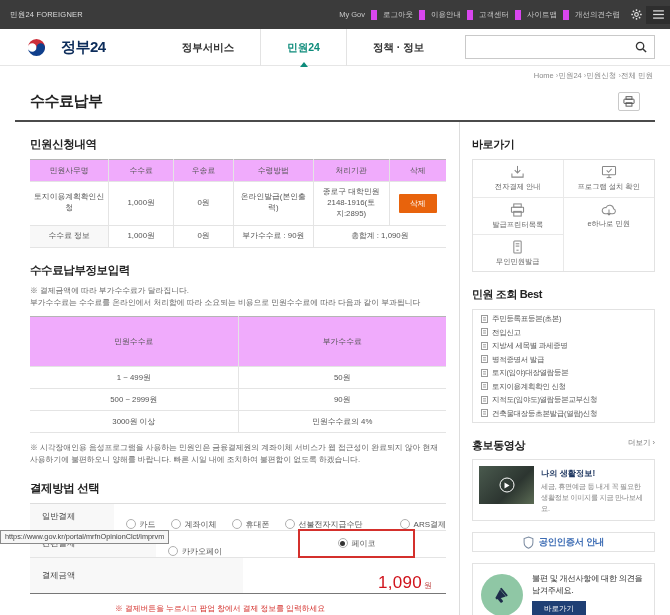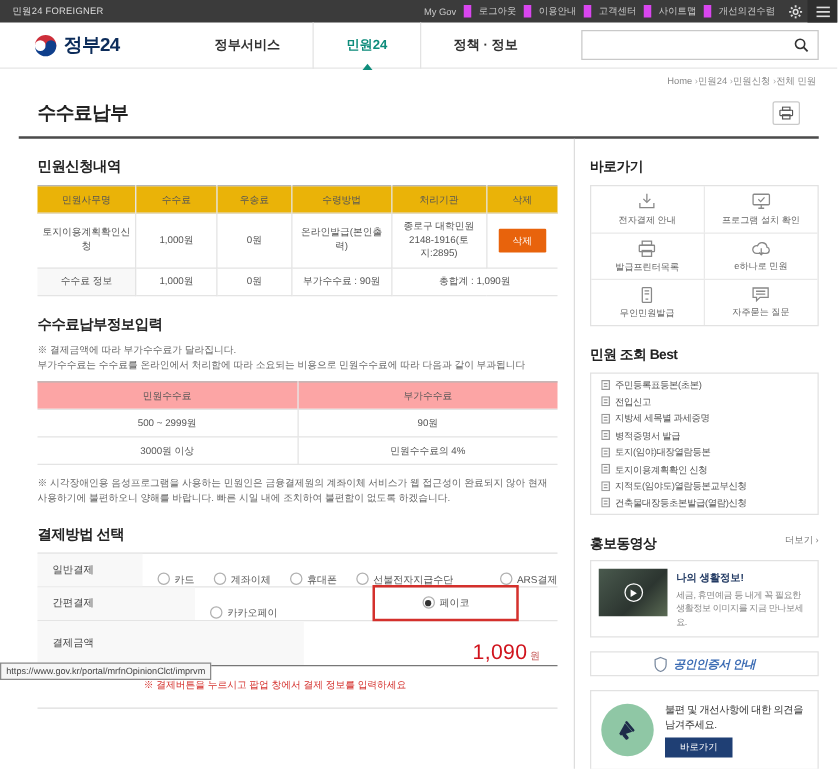--- a/index.html
+++ b/index.html
@@ -4,32 +4,32 @@
 <style>
   * { box-sizing: border-box; margin: 0; padding: 0; }
   html,body { width:670px; }
   body {
     font-family: "Liberation Sans", sans-serif;
     background:#fff; color:#333; position:relative; height:615px; overflow:hidden;
   }
   svg { display:block; }
 
   
-  .topbar { height:18px; background:#3b3b3b; display:flex; align-items:center; padding:0 0 0 10px; font-size:7.5px; color:#c9c9c9; }
+  .topbar { height:29px; background:#3b3b3b; display:flex; align-items:center; padding:0 0 0 10px; font-size:7.5px; color:#c9c9c9; }
   .topbar-left { color:#ddd; letter-spacing:.2px; }
   .topbar-right { margin-left:auto; display:flex; align-items:center; height:100%; }
   .topbar-links { display:flex; align-items:center; }
   .topbar-links .tlink { padding:0 6px; cursor:pointer; }
   .topbar-links .tlink + .tlink { border-left:6px solid #d946ef; }
   .topbar-iconbtn { width:20px; height:18px; display:flex; align-items:center; justify-content:center; cursor:pointer; }
   .topbar-iconbtn.menu { background:#2e2e2e; width:24px; }
 
   
   .header { height:37px; display:flex; align-items:center; padding:0 15px; border-bottom:1px solid #e6e6e6; }
-  .logo { display:flex; align-items:center; gap:5px; margin-left:12px; cursor:pointer; }
+  .logo { display:flex; align-items:center; gap:15px; margin-left:12px; cursor:pointer; }
   .logo-text { font-size:15px; font-weight:bold; color:#0c2c5a; letter-spacing:-.5px; }
   .nav { display:flex; margin-left:50px; align-items:center; }
   .nav-item { font-size:10.5px; font-weight:bold; color:#333; padding:0 26px; position:relative; cursor:pointer; line-height:37px; }
   .nav-item + .nav-item { border-left:1px solid #e3e3e3; }
   .nav-item.active { color:#0e8c7b; }
   .nav-item.active::after { content:""; position:absolute; left:50%; bottom:-1px; margin-left:-4px; border-left:4px solid transparent; border-right:4px solid transparent; border-bottom:5px solid #0e8c7b; }
   .search { margin-left:auto; width:190px; height:24px; border:1px solid #c9c9c9; display:flex; align-items:center; padding:0 7px; background:#fff; }
   .search input { border:0; outline:none; flex:1; font-size:9px; font-family:"Liberation Sans",sans-serif; }
 
   
@@ -45,33 +45,33 @@
   
   .content { display:flex; margin:0 15px; align-items:stretch; }
   .main { width:445px; padding:0 13px 10px 15px; border-right:1px solid #ddd; }
   .aside { width:195px; padding:0 0 10px 12px; }
 
   .section-title { font-size:11.5px; font-weight:bold; color:#222; margin:15px 0 7px; letter-spacing:-.4px; }
 
   
   table { border-collapse:collapse; width:100%; }
   .app-table { border-top:1px solid #b5b5b5; font-size:7.8px; text-align:center; color:#555; }
-  .app-table th { background:#eab308; font-weight:normal; color:#555; padding:5px 2px; border:1px solid #e4e4e4; border-top:none; }
+  .app-table th { background:#f0abfc; font-weight:normal; color:#555; padding:5px 2px; border:1px solid #e4e4e4; border-top:none; }
   .app-table td { padding:5px 2px; border:1px solid #e4e4e4; line-height:1.4; }
   .app-table .row-label { background:#f8f8f8; }
   .app-table th:first-child, .app-table td:first-child { border-left:none; }
   .app-table th:last-child, .app-table td:last-child { border-right:none; }
   .del-btn { background:#e8630c; border:none; color:#fff; font-size:7.8px; padding:4px 11px; cursor:pointer; font-family:"Liberation Sans",sans-serif; border-radius:1px; }
 
   .note-line { font-size:7.8px; color:#666; line-height:1.55; }
   .warnings { margin-top:9px; }
   .warnings .note-line { margin-bottom:1px; }
 
   .fee-table { border-top:1px solid #b5b5b5; font-size:7.8px; text-align:center; color:#555; margin-top:7px; }
-  .fee-table th { background:#fca5a5; font-weight:normal; padding:5px 2px; border:1px solid #e4e4e4; border-top:none; border-left:none; }
+  .fee-table th { background:#f0abfc; font-weight:normal; padding:19px 2px; border:1px solid #e4e4e4; border-top:none; border-left:none; }
   .fee-table td { padding:5px 2px; border:1px solid #e4e4e4; border-left:none; }
   .fee-table th:last-child, .fee-table td:last-child { border-right:none; }
 
   
   .pay-table { border-top:1px solid #ddd; border-bottom:1px solid #777; }
   .pay-row { display:flex; border-bottom:1px solid #e4e4e4; min-height:27px; align-items:stretch; }
   .pay-row:last-child { border-bottom:none; }
   .pay-label { width:126px; background:#f8f8f8; display:flex; align-items:center; padding-left:12px; font-size:8.3px; color:#444; }
   .pay-label.wide { width:213px; }
   .pay-value { flex:1; display:flex; align-items:flex-end; position:relative; }
@@ -105,21 +105,21 @@
 
   .video-head { display:flex; justify-content:space-between; align-items:flex-start; margin:15px 0 6px;gap:44px; }
   .more-link { font-size:7.5px; color:#777; cursor:pointer; }
   .video-box { border:1px solid #e2e2e2; padding:6px; display:flex; gap:7px; }
   .thumb { width:55px; height:38px; background:linear-gradient(135deg,#4a5a4e,#2c3530 60%,#5b6b54); position:relative; flex:none; cursor:pointer; }
   .play-circle { position:absolute; left:50%; top:50%; transform:translate(-50%,-50%); width:15px; height:15px; border:1px solid #fff; border-radius:50%; display:flex; align-items:center; justify-content:center; }
   .play-circle::after { content:""; border-left:5px solid #fff; border-top:3px solid transparent; border-bottom:3px solid transparent; margin-left:1px; }
   .video-title { font-size:8.2px; font-weight:bold; color:#223a63; margin:2px 0 3px; }
   .video-desc { font-size:7.2px; color:#888; line-height:1.5; letter-spacing:-.3px; }
 
-  .cert-box { border:1px solid #e2e2e2; margin-top:11px; height:20px; display:flex; align-items:center; justify-content:center; gap:5px; cursor:pointer;font-style:italic; }
+  .cert-box { border:1px solid #e2e2e2; margin-top:11px; height:20px; display:flex; align-items:center; justify-content:center; gap:5px; cursor:pointer; }
   .cert-label { font-size:9.3px; font-weight:bold; color:#3c6cb4; letter-spacing:-.3px; }
 
   .feedback-box { border:1px solid #e2e2e2; margin-top:11px; padding:9px 8px; display:flex; gap:9px; align-items:center; }
   .fb-circle { width:42px; height:42px; border-radius:50%; background:#8fc7a5; flex:none; display:flex; align-items:center; justify-content:center; }
   .fb-text { font-size:8.2px; color:#333; line-height:1.45; letter-spacing:-.3px; }
   .fb-btn { display:inline-block; margin-top:4px; background:#1f3f74; color:#fff; font-size:7.5px; padding:3px 12px; cursor:pointer; border:none; font-family:"Liberation Sans",sans-serif; }
 </style>
 </head>
 <body>
 
@@ -247,20 +247,24 @@
 
     <div class="section-title">수수료납부정보입력</div>
     <div class="note-line">※ 결제금액에 따라 부가수수료가 달라집니다.</div>
     <div class="note-line">부가수수료는 수수료를 온라인에서 처리함에 따라 소요되는 비용으로 민원수수료에 따라 다음과 같이 부과됩니다</div>
 
     <table class="fee-table">
       <tbody>
           <tr>
         <th style="width:50%">민원수수료</th>
         <th>부가수수료</th>
+      </tr>
+      <tr>
+        <td>1 ~ 499원</td>
+        <td>50원</td>
       </tr>
       <tr>
         <td>500 ~ 2999원</td>
         <td>90원</td>
       </tr>
       <tr>
         <td>3000원 이상</td>
         <td>민원수수료의 4%</td>
       </tr>
     </tbody>
@@ -388,32 +392,20 @@
               <g fill="none" stroke="#888" stroke-width="1.1">
                 <rect x="2" y="1" width="8" height="13" rx="0.8"></rect>
                 <line x1="4" y1="4" x2="8" y2="4"></line>
                 <line x1="4" y1="6.5" x2="8" y2="6.5"></line>
                 <line x1="4.8" y1="11" x2="7.2" y2="11"></line>
               </g>
             </svg>
           </span>
         <span>무인민원발급</span>
       </div>
-      <div class="quick-cell">
-        <span>
-            <svg width="15" height="13" viewBox="0 0 16 14">
-              <g fill="none" stroke="#888" stroke-width="1.1">
-                <path d="M1.5 1.5 h13 v8 h-7 l-3 3 v-3 h-3 Z"></path>
-                <line x1="4" y1="4.3" x2="12" y2="4.3"></line>
-                <line x1="4" y1="6.8" x2="12" y2="6.8"></line>
-              </g>
-            </svg>
-          </span>
-        <span>자주묻는 질문</span>
-      </div>
     </div>
 
     <div class="aside-title">민원 조회 Best</div>
     <div class="best-box">
       <div class="best-item">
           <svg width="7" height="8" viewBox="0 0 7 8">
             <g fill="none" stroke="#999" stroke-width="1">
               <rect x="0.5" y="0.5" width="6" height="7"></rect>
               <line x1="2" y1="2.8" x2="5" y2="2.8"></line>
               <line x1="2" y1="5" x2="5" y2="5"></line>

